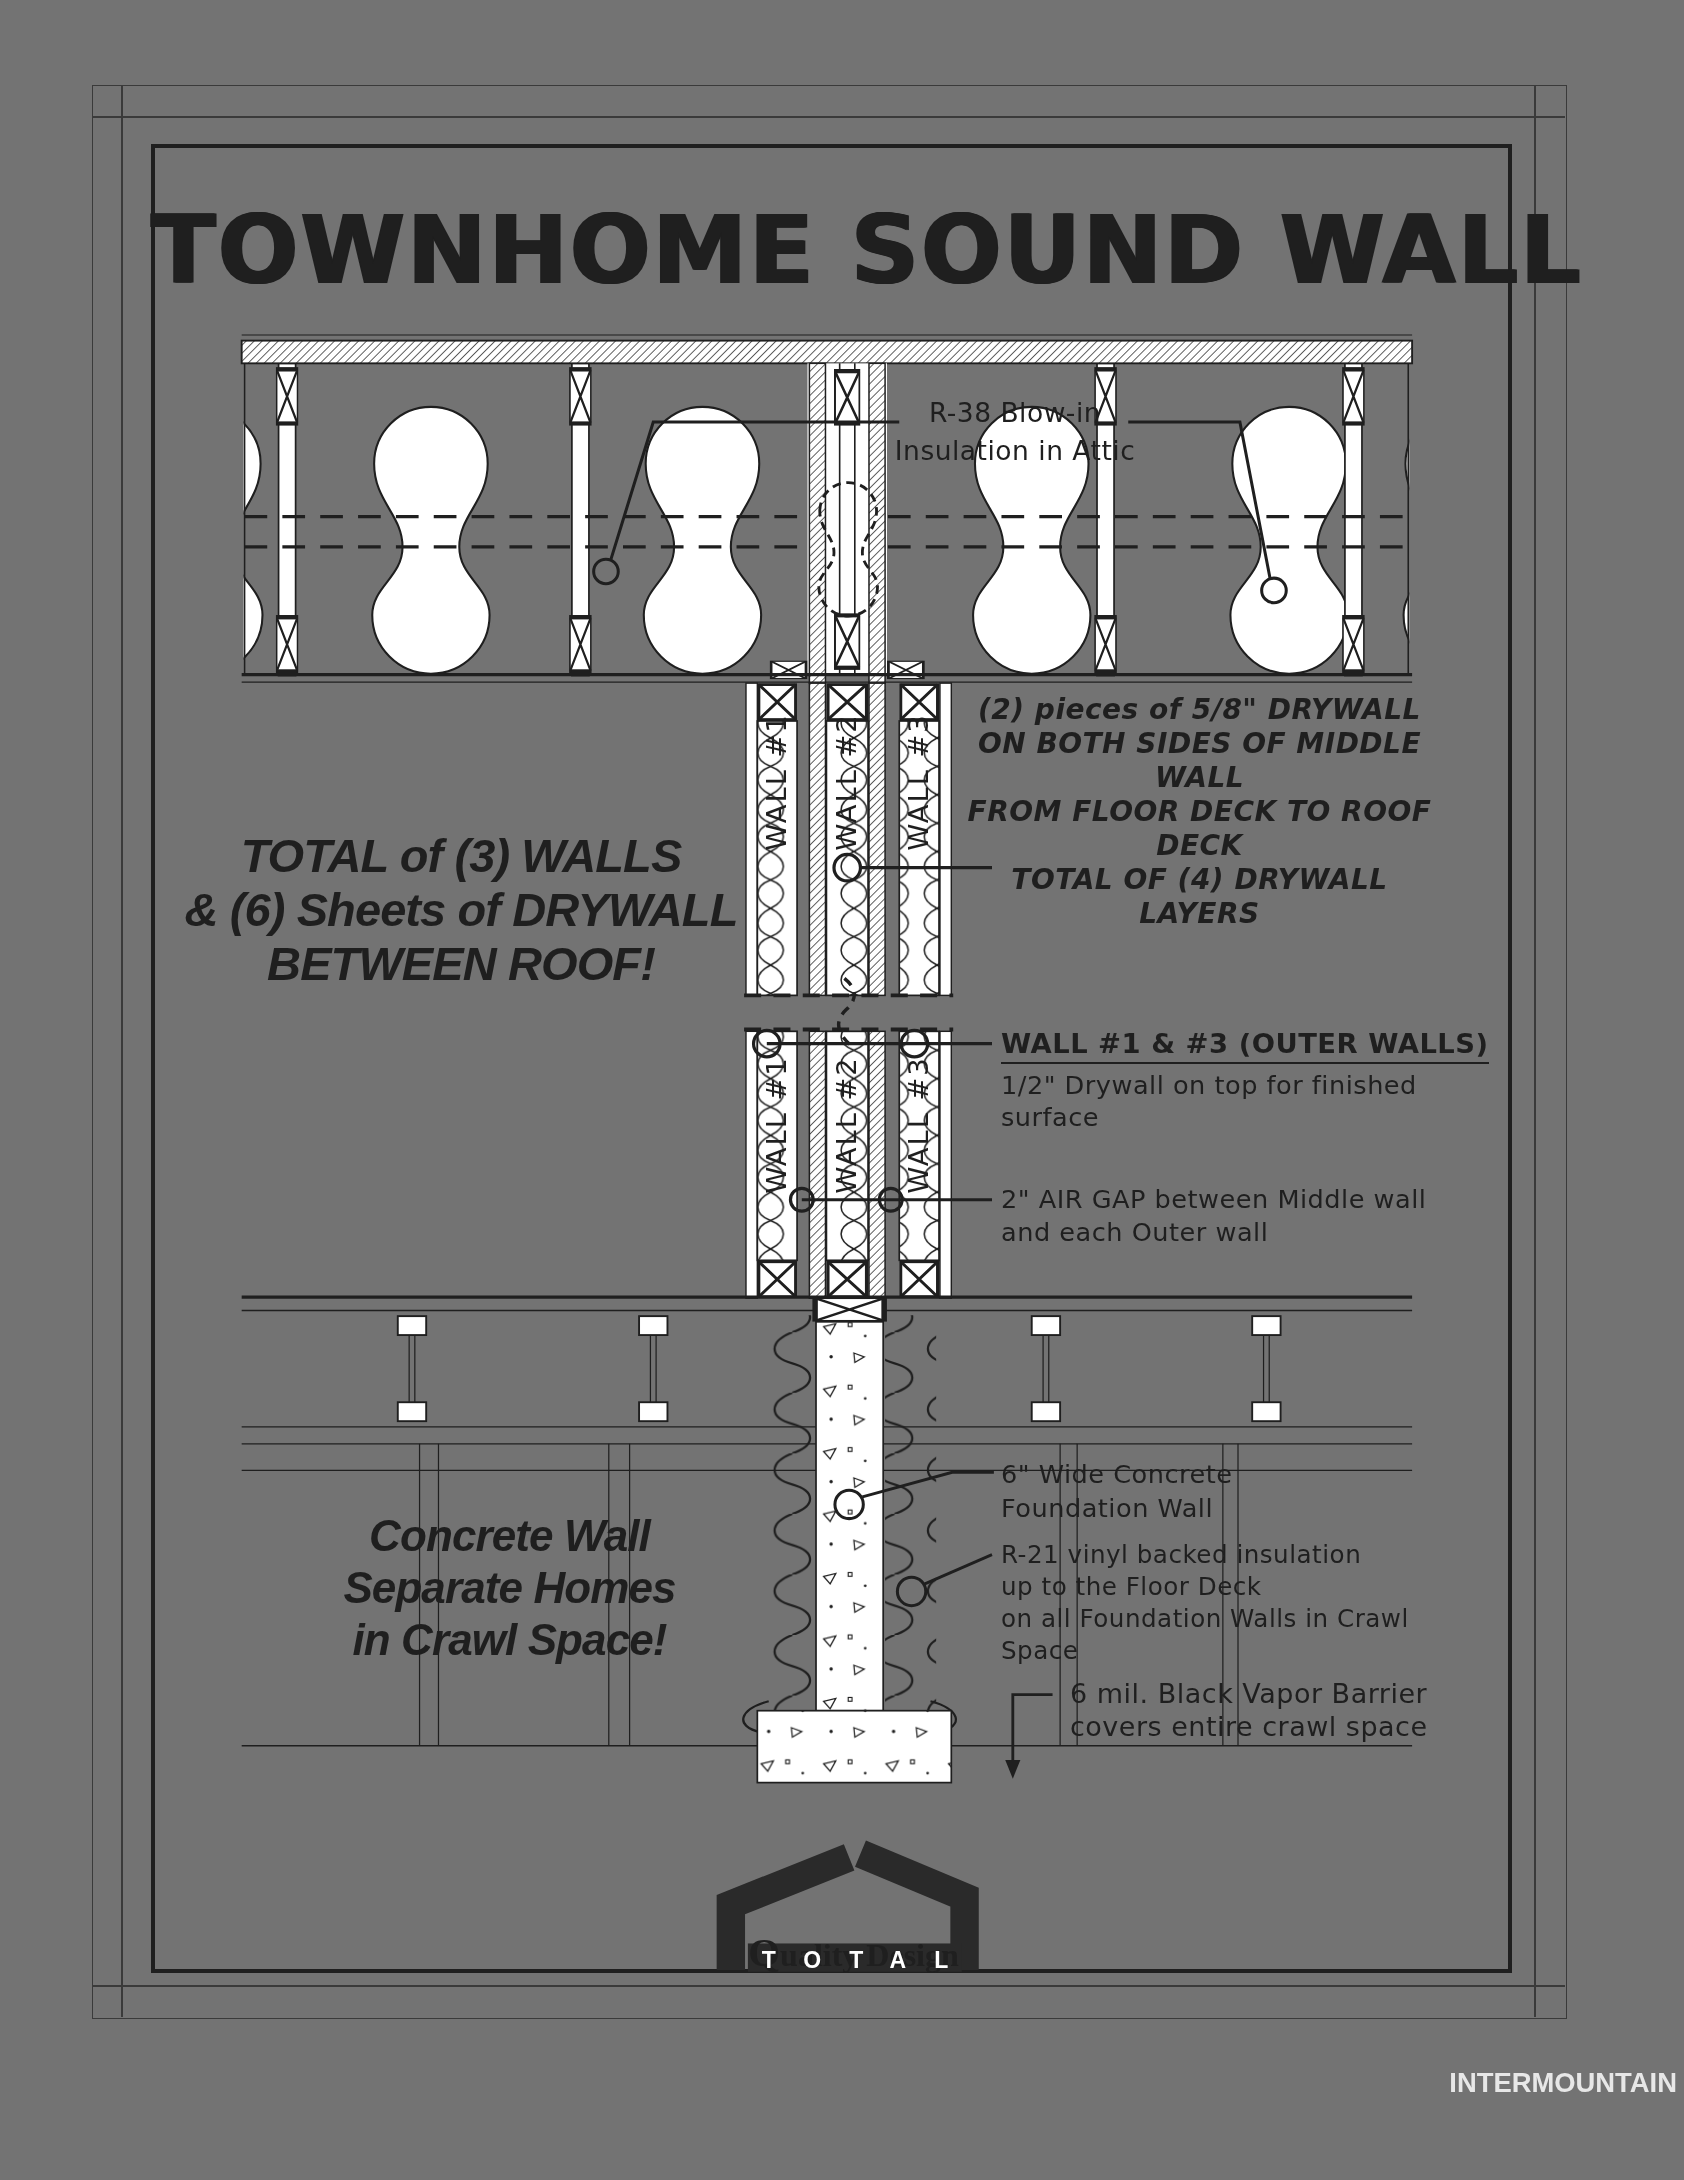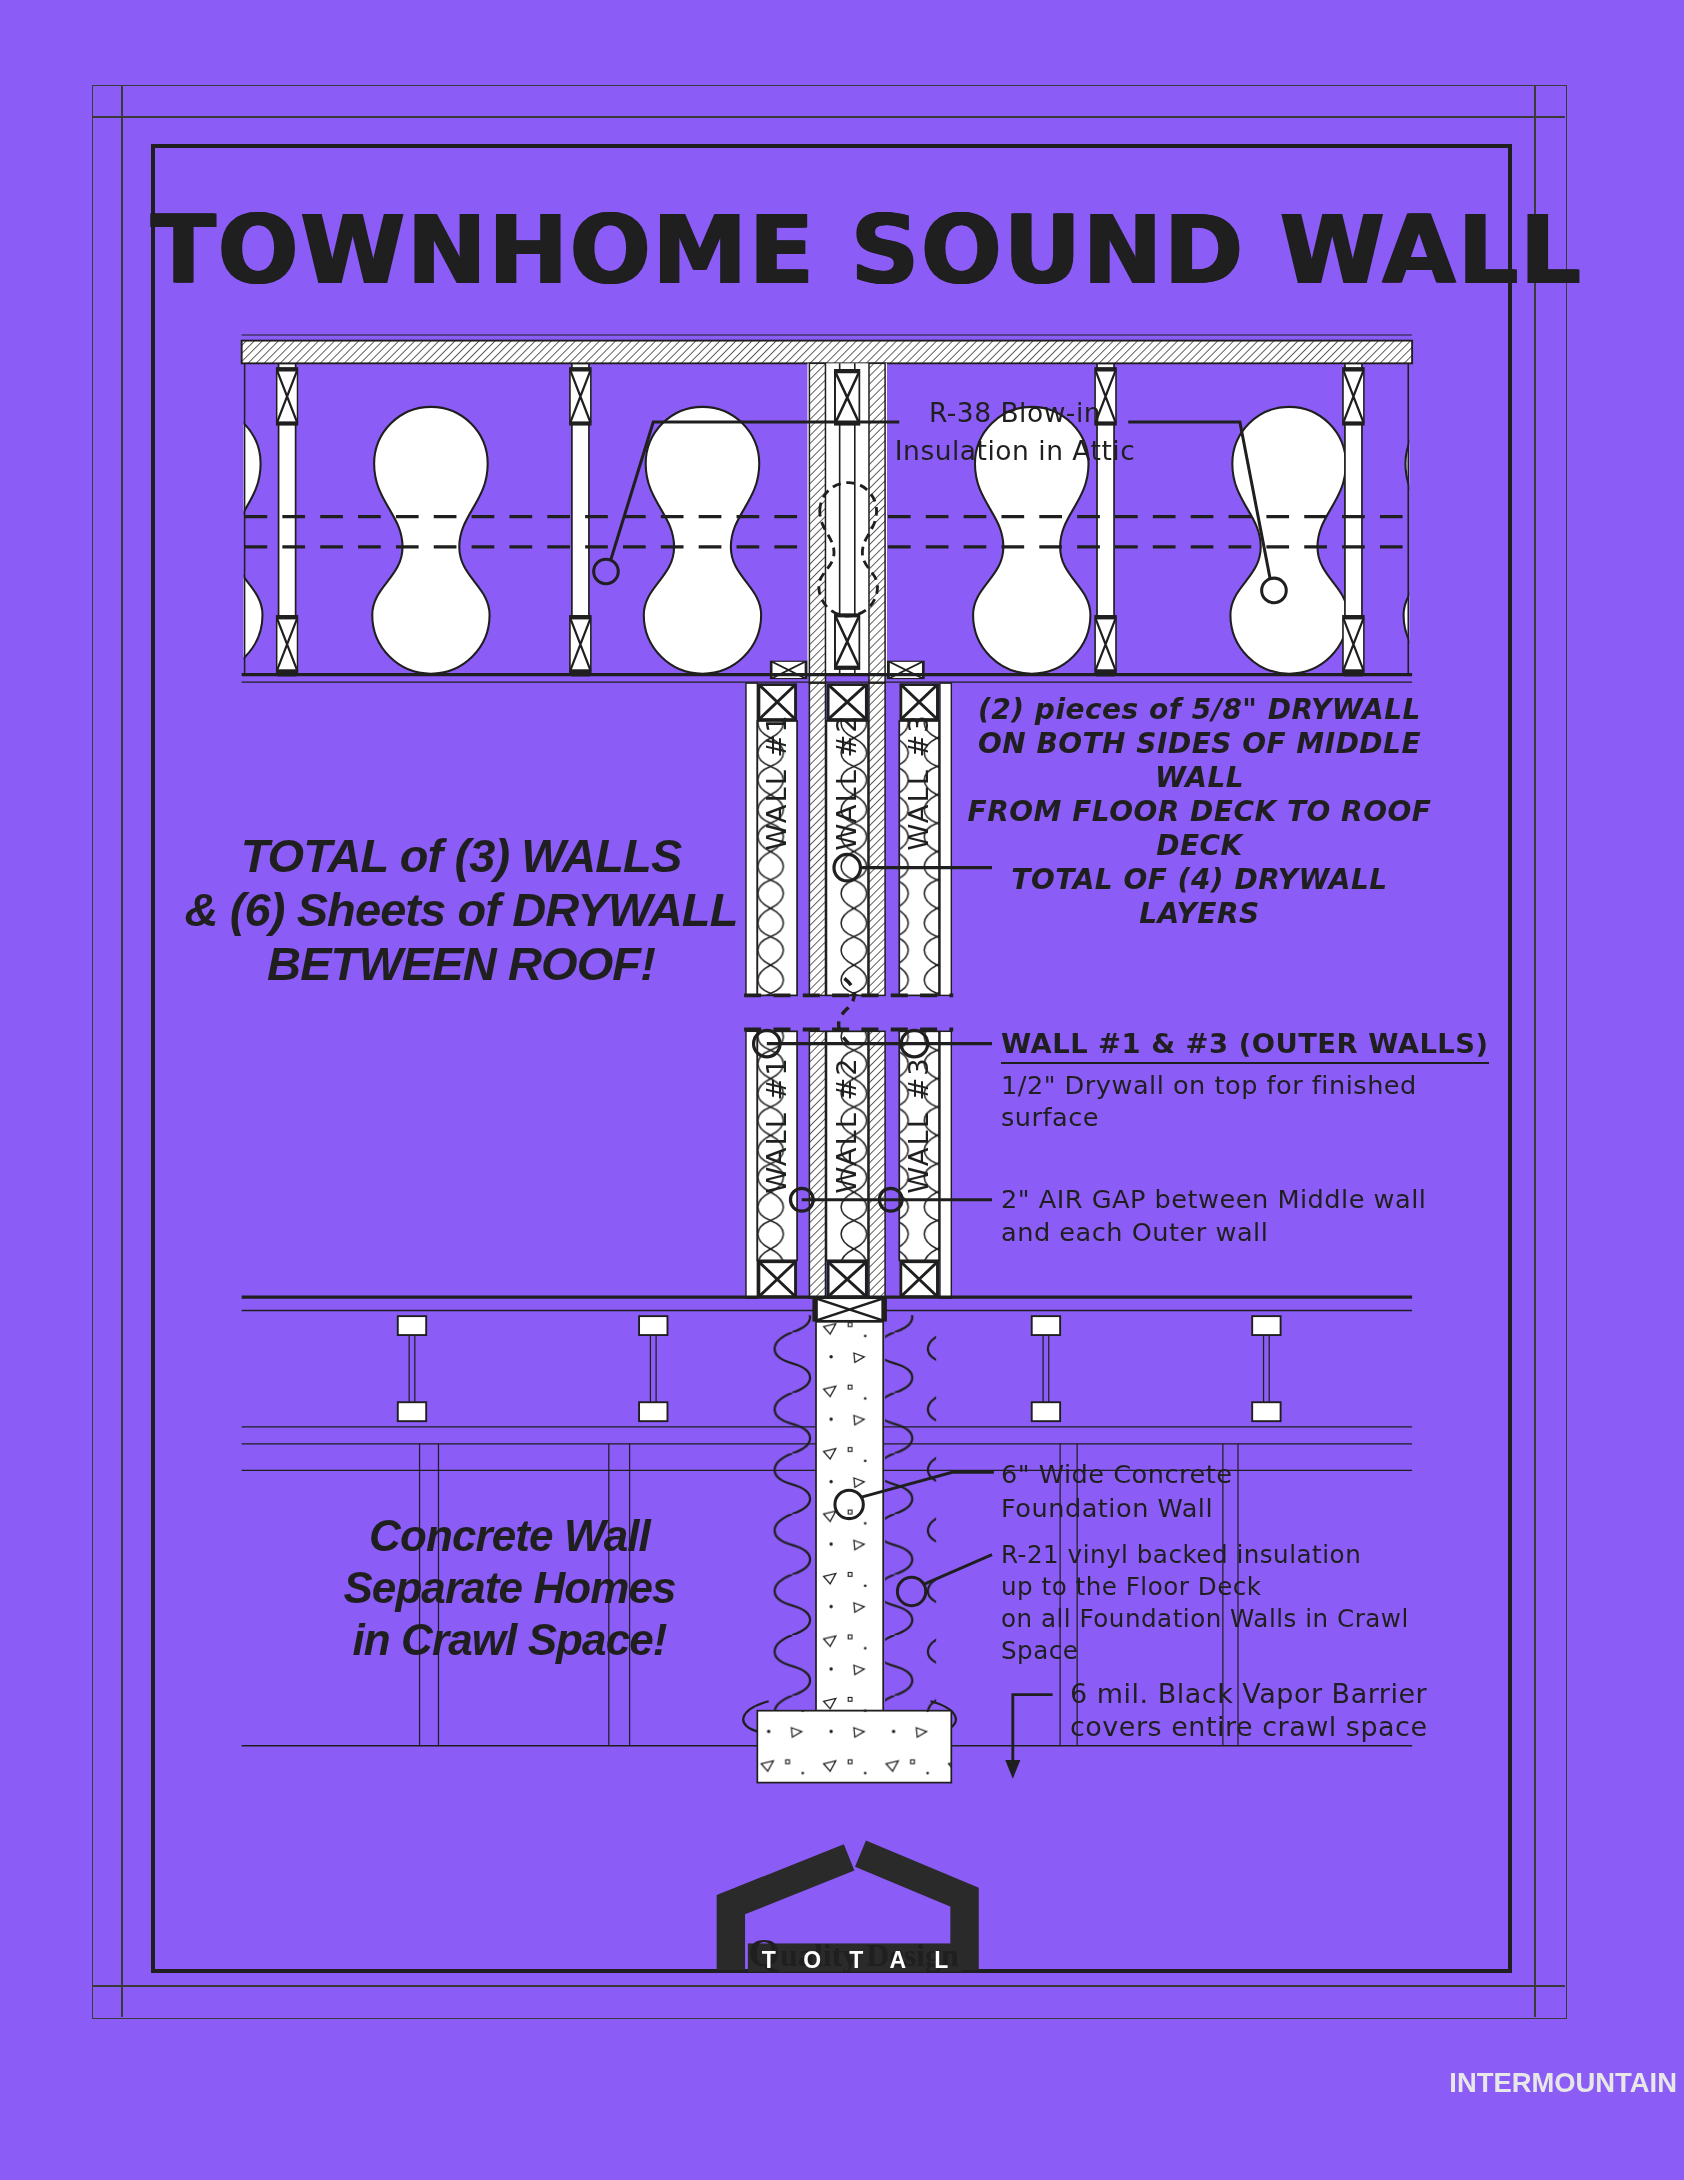--- a/index.html
+++ b/index.html
@@ -1,16 +1,16 @@
 <!DOCTYPE html>
 <html style="font-size:15px"><head>
 <meta charset="utf-8">
 <style>
   html,body{margin:0;padding:0;background:#e8e8e8;}
-  .page{position:relative;width:1685px;height:2180px;background:#8b5cf6;overflow:hidden;
+  .page{position:relative;width:1685px;height:2180px;background:#737373;overflow:hidden;
         font-family:"DejaVu Sans",sans-serif;color:#1f1f1f;}
   .abs{position:absolute;}
   
   .frame-outer{left:92px;top:85px;width:1473px;height:1932px;border:1.9px solid #3a3a3a;}
   .fline{background:#3a3a3a;}
   .frame-inner{left:151px;top:144px;width:1353px;height:1821px;border:4.7px solid #1f1f1f;}
   
   .title{left:151px;top:195px;width:1353px;text-align:center;font-size:95px;font-weight:bold;
          letter-spacing:1.9px;white-space:nowrap;
          text-shadow:1.3px 0 0 #1f1f1f,-1.3px 0 0 #1f1f1f;}

